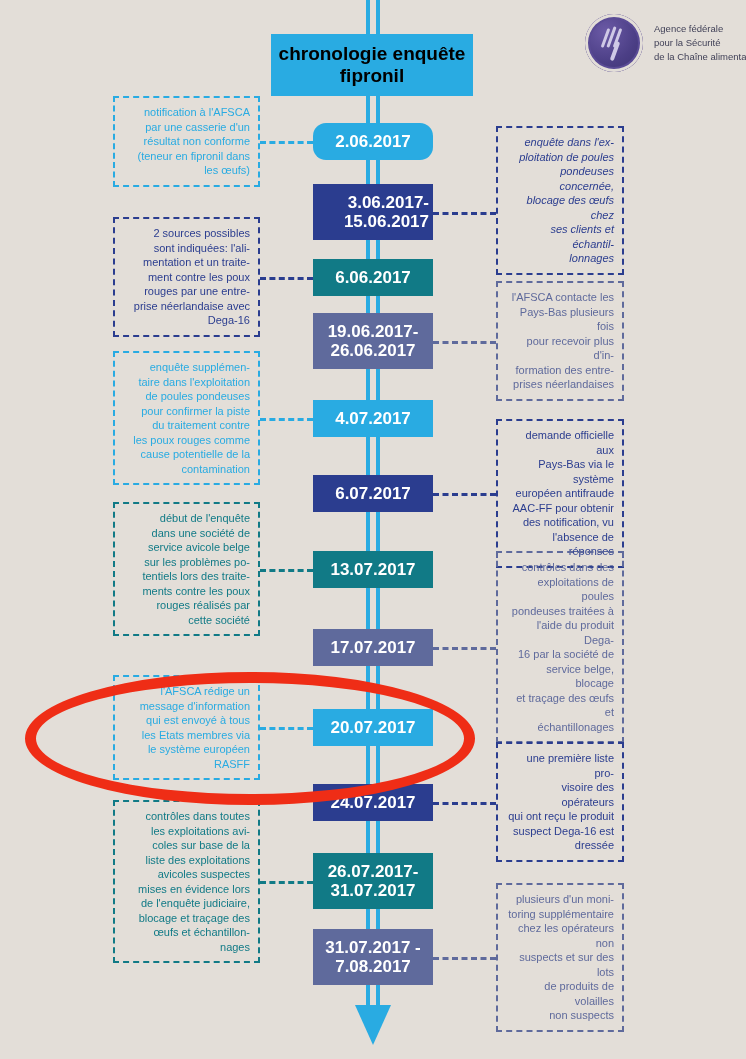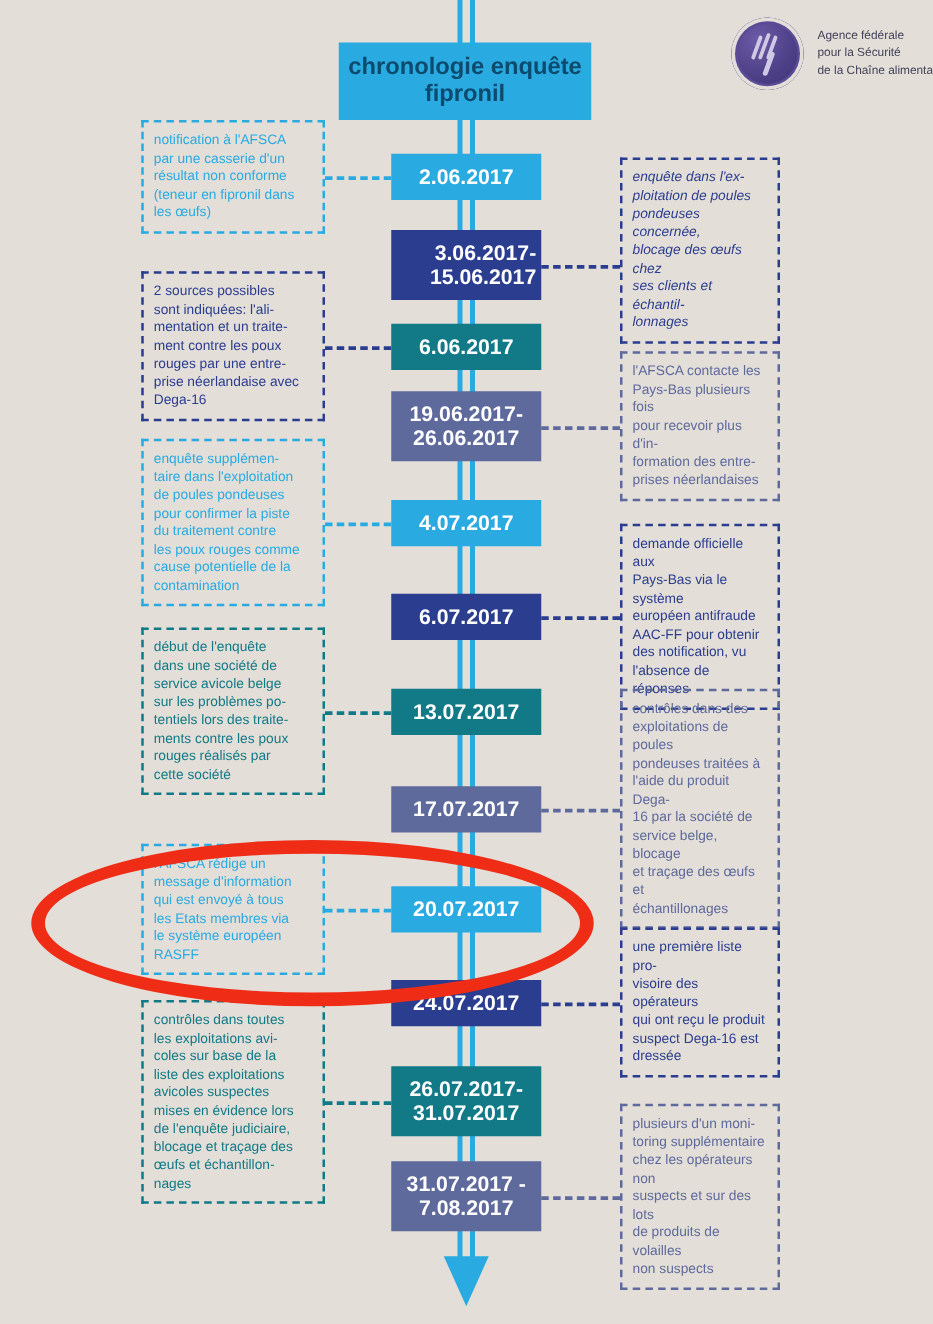--- a/index.html
+++ b/index.html
@@ -46,21 +46,21 @@
   }
 
   
   #title-banner {
     position: absolute;
     left: 271px;
     top: 34px;
     width: 202px;
     height: 62px;
     background: #29abe2;
-    color: #0c4a6e;
+    color: #000000;
     font-size: 19px;
     font-weight: bold;
     line-height: 1.18;
     text-align: center;
     display: flex;
     align-items: center;
     justify-content: center;
     z-index: 3;
   }
 
@@ -129,21 +129,21 @@
     z-index: 4;
   }
 
   .note {
     position: absolute;
     box-sizing: border-box;
     border: 2px dashed currentColor;
     padding: 7px 8px;
     font-size: 11px;
     line-height: 1.32;
-    text-align: left;
+    text-align: right;
     background: transparent;
     z-index: 3;
   }
   .note.left  { left: 113px;  width: 147px; }
   .note.right { left: 496px; width: 128px; }
 
   .connector {
     position: absolute;
     height: 0;
     border-top: 3px dashed currentColor;
@@ -189,21 +189,21 @@
   </div>
   <div id="logo-text">
     <div>Agence fédérale</div>
     <div>pour la Sécurité</div>
     <div>de la Chaîne alimentaire</div>
   </div>
 </div>
 
 <div id="rows-container">
     <div class="row" style="top: 0px;">
-      <div class="date-box" style="background: rgb(41, 171, 226); top: 123px;">
+      <div class="date-box" style="background: rgb(41, 171, 226); top: 123px; border-radius: 13px;">
         <div>2.06.2017</div>
       </div>
       <div class="note left" style="color: rgb(41, 171, 226); top: 96px;">
         <div>notification à l'AFSCA</div>
         <div>par une casserie d'un</div>
         <div>résultat non conforme</div>
         <div>(teneur en fipronil dans</div>
         <div>les œufs)</div>
       </div>
       <div class="connector" style="color: rgb(41, 171, 226); top: 141px; left: 260px; width: 53px;"></div>

